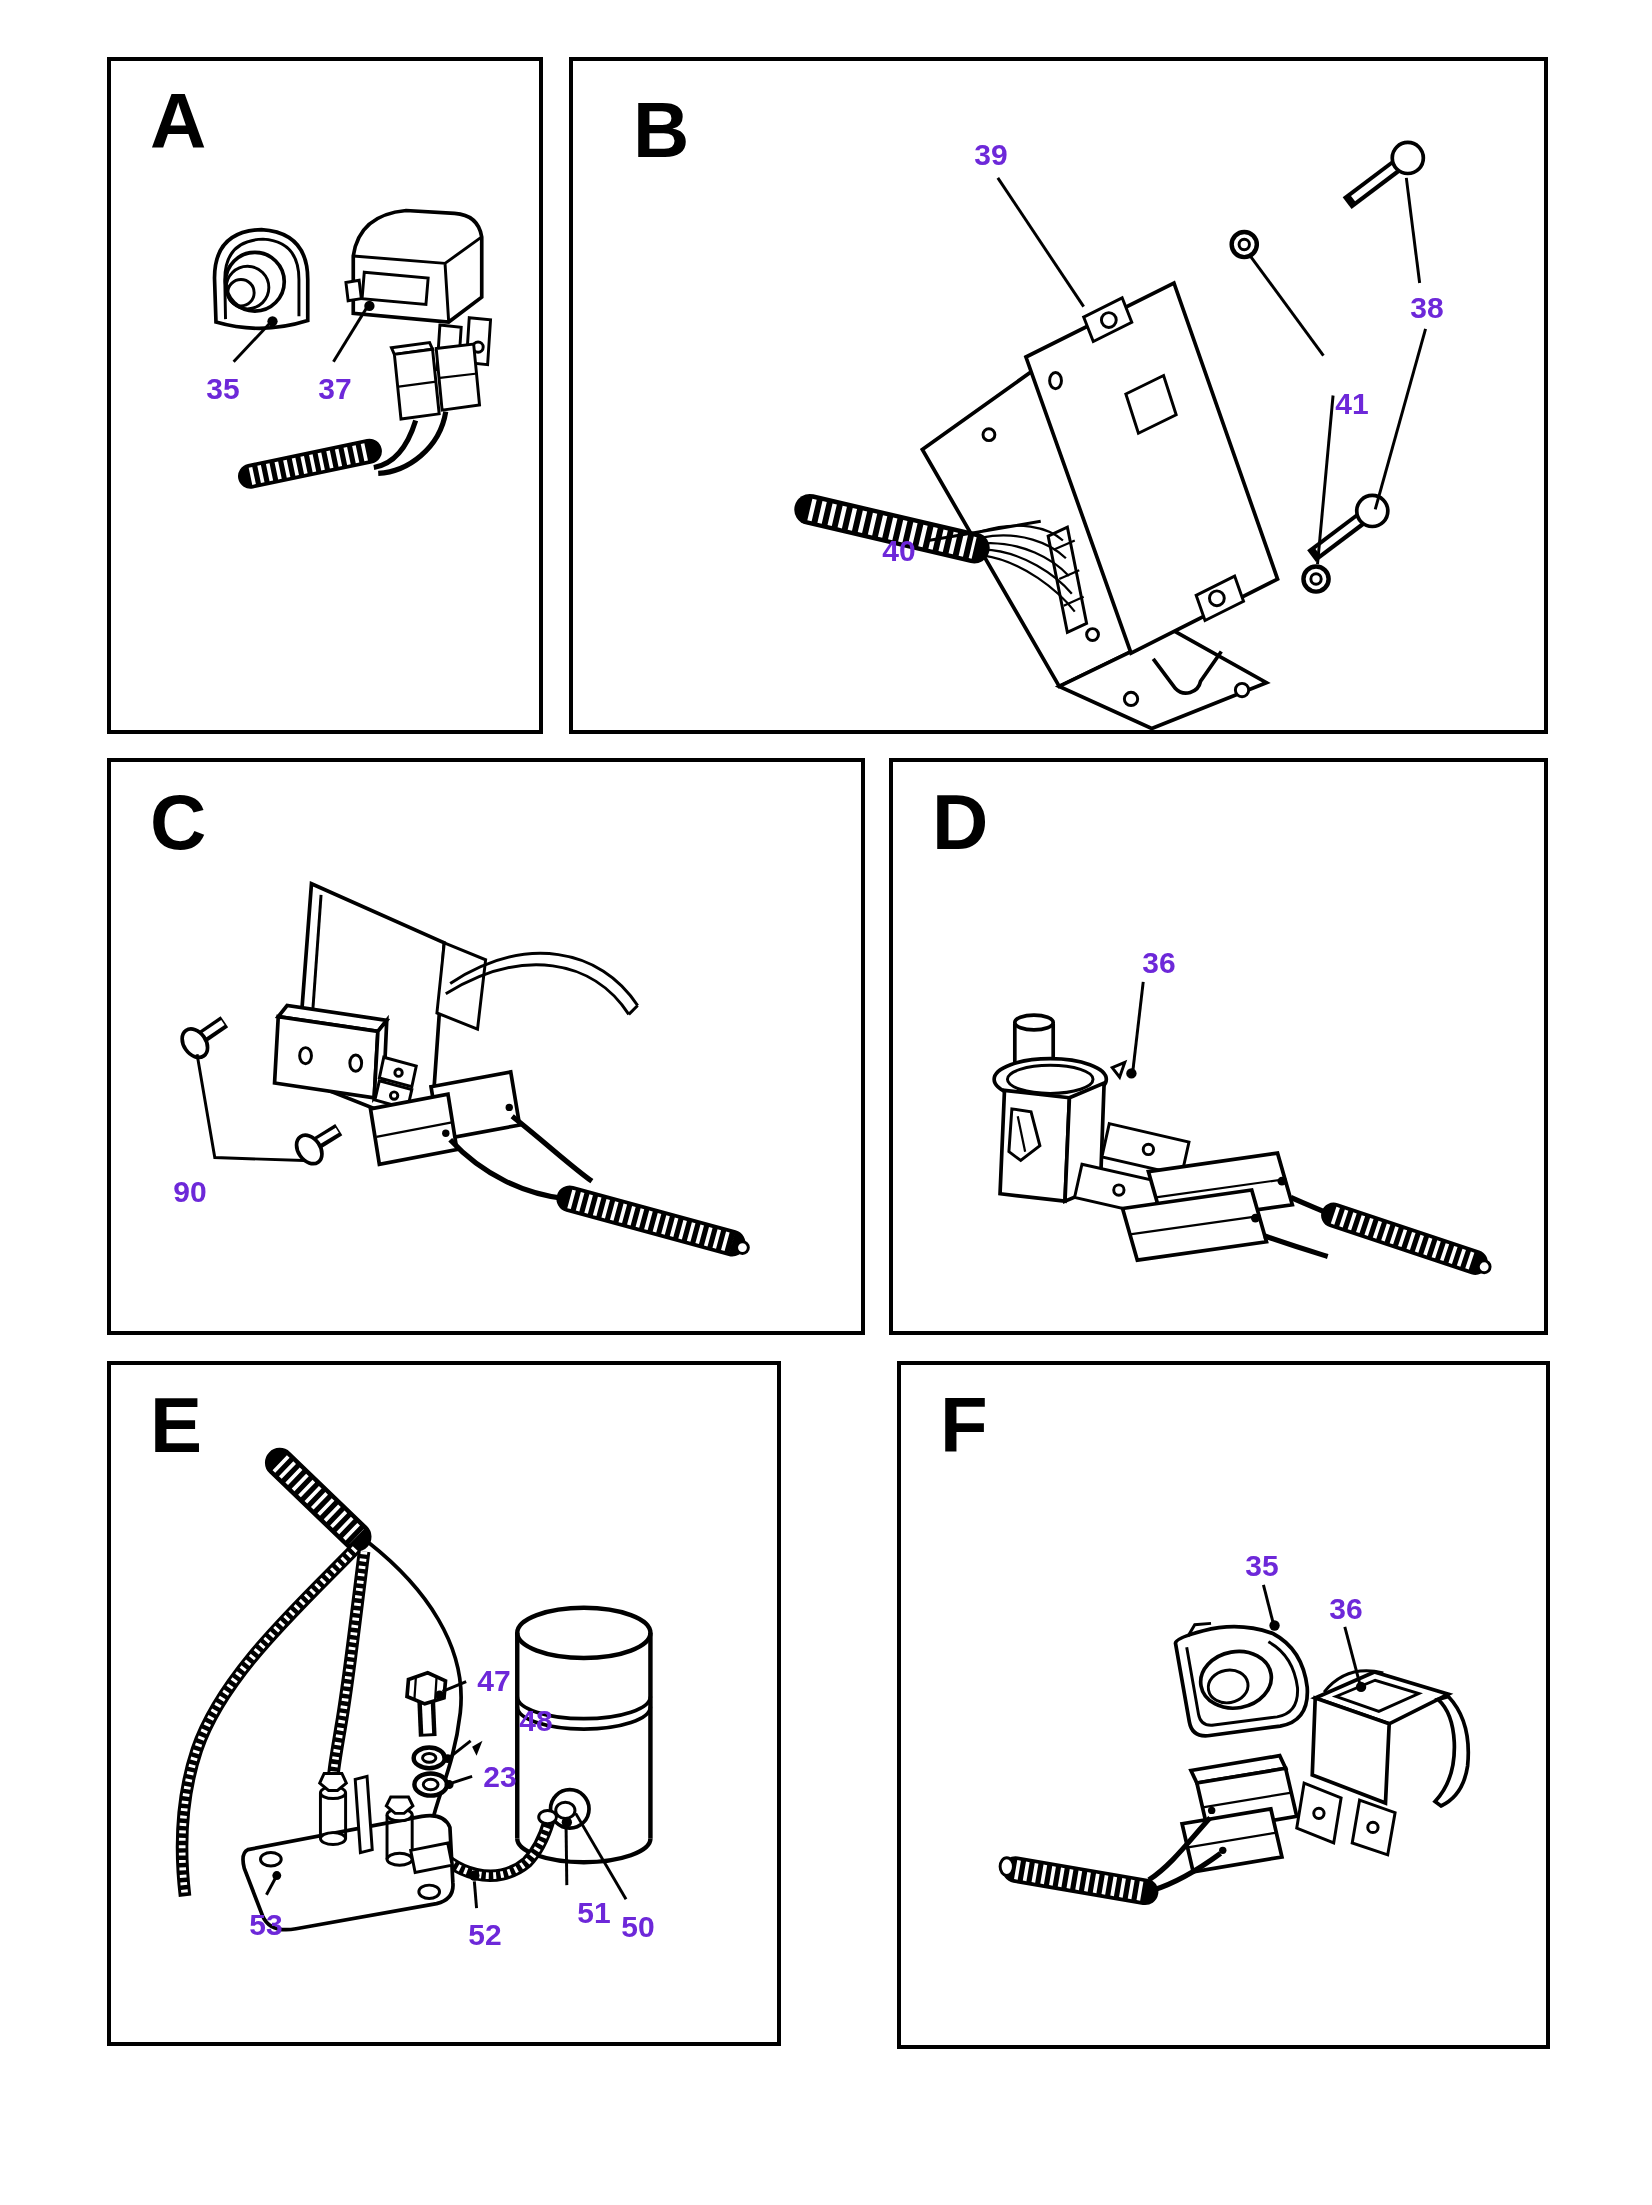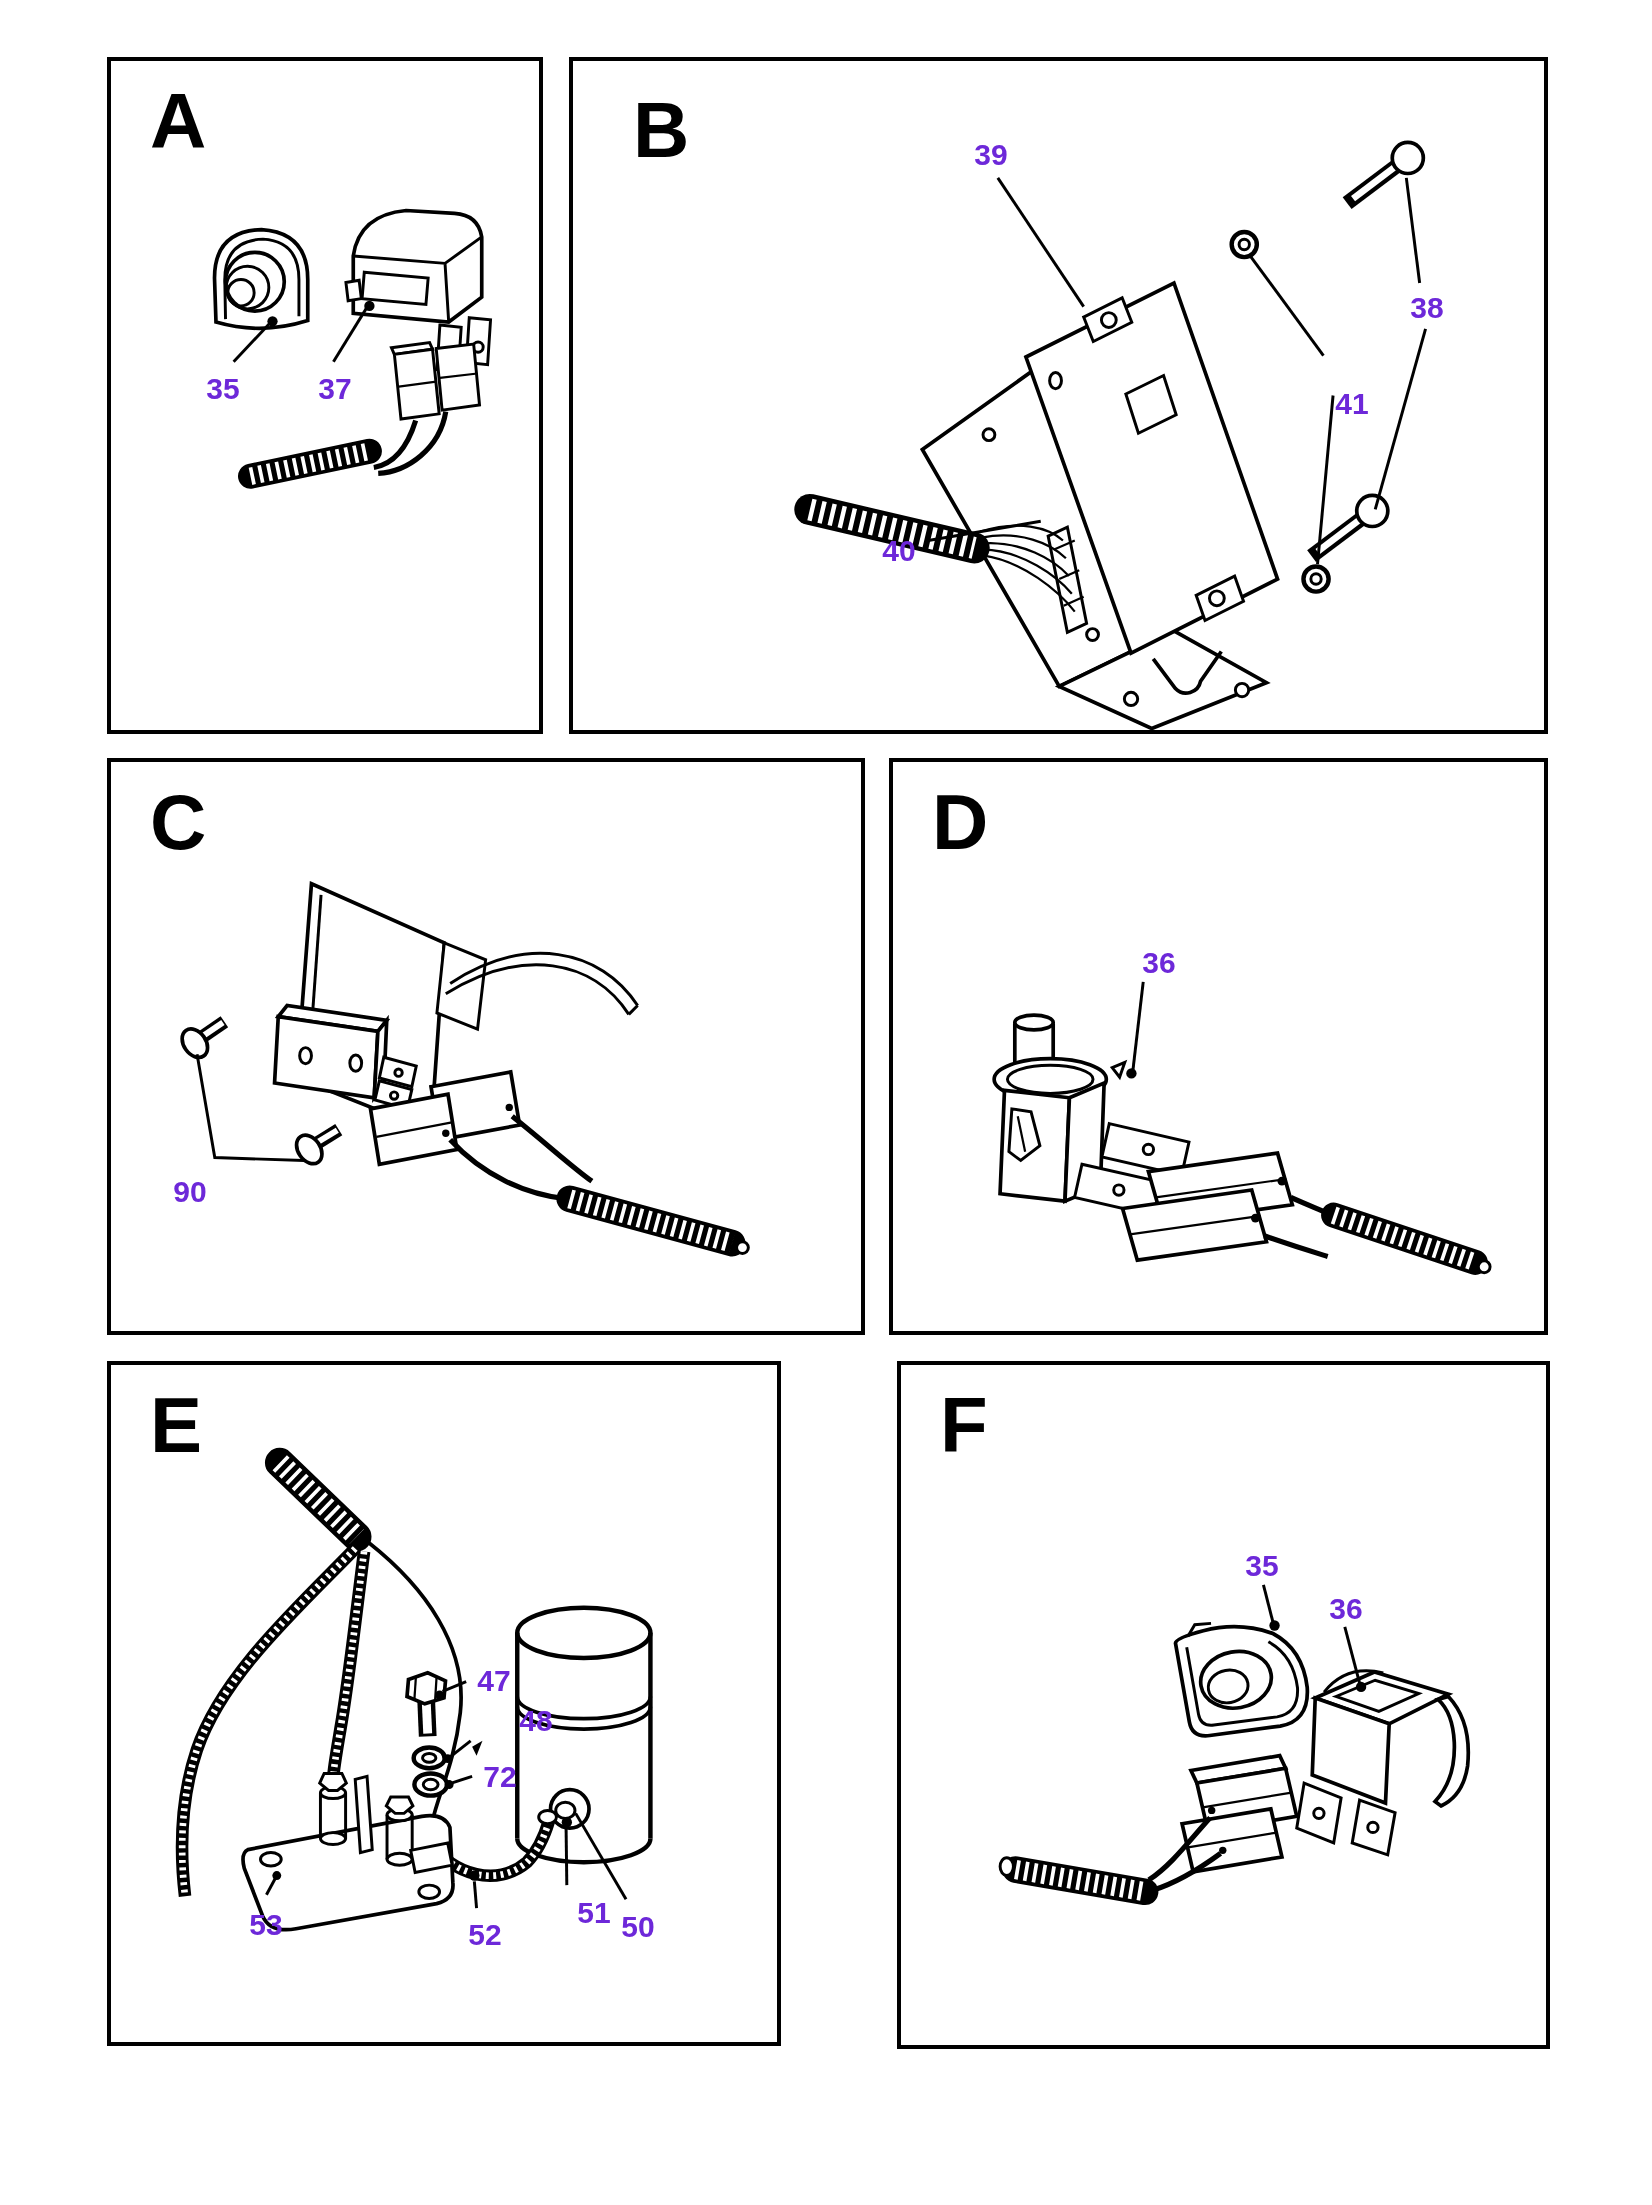--- a/index.html
+++ b/index.html
@@ -322,21 +322,21 @@
         <line class="ln" stroke-width="4" x1="460" y1="565" x2="488" y2="556"></line>
         <line class="ln" stroke-width="4" x1="616" y1="703" x2="615" y2="626"></line>
         <line class="ln" stroke-width="4" x1="696" y1="722" x2="628" y2="606"></line>
         <line class="ln" stroke-width="4" x1="494" y1="734" x2="491" y2="698"></line>
         <line class="ln" stroke-width="4" x1="210" y1="716" x2="223" y2="692"></line>
       </g>
     </svg>
     <div class="panel-letter" style="left:39px;top:21px;">E</div>
     <div class="callout" style="left:383px;top:316px;">47</div>
     <div class="callout" style="left:385px;top:356px;margin-left:40px;">48</div>
-    <div class="callout" style="left:389px;top:412px;">72</div>
+    <div class="callout" style="left:389px;top:412px;">23</div>
     <div class="callout" style="left:463px;top:548px;margin-left:20px;">51</div>
     <div class="callout" style="left:527px;top:562px;text-align:center;">50</div>
     <div class="callout" style="left:374px;top:570px;">52</div>
     <div class="callout" style="left:155px;top:560px;">53</div>
   </section>
 
   <section class="panel" id="p-f">
     <svg viewBox="0 0 872 919">
 
       <g transform="rotate(-10 455 420)">

